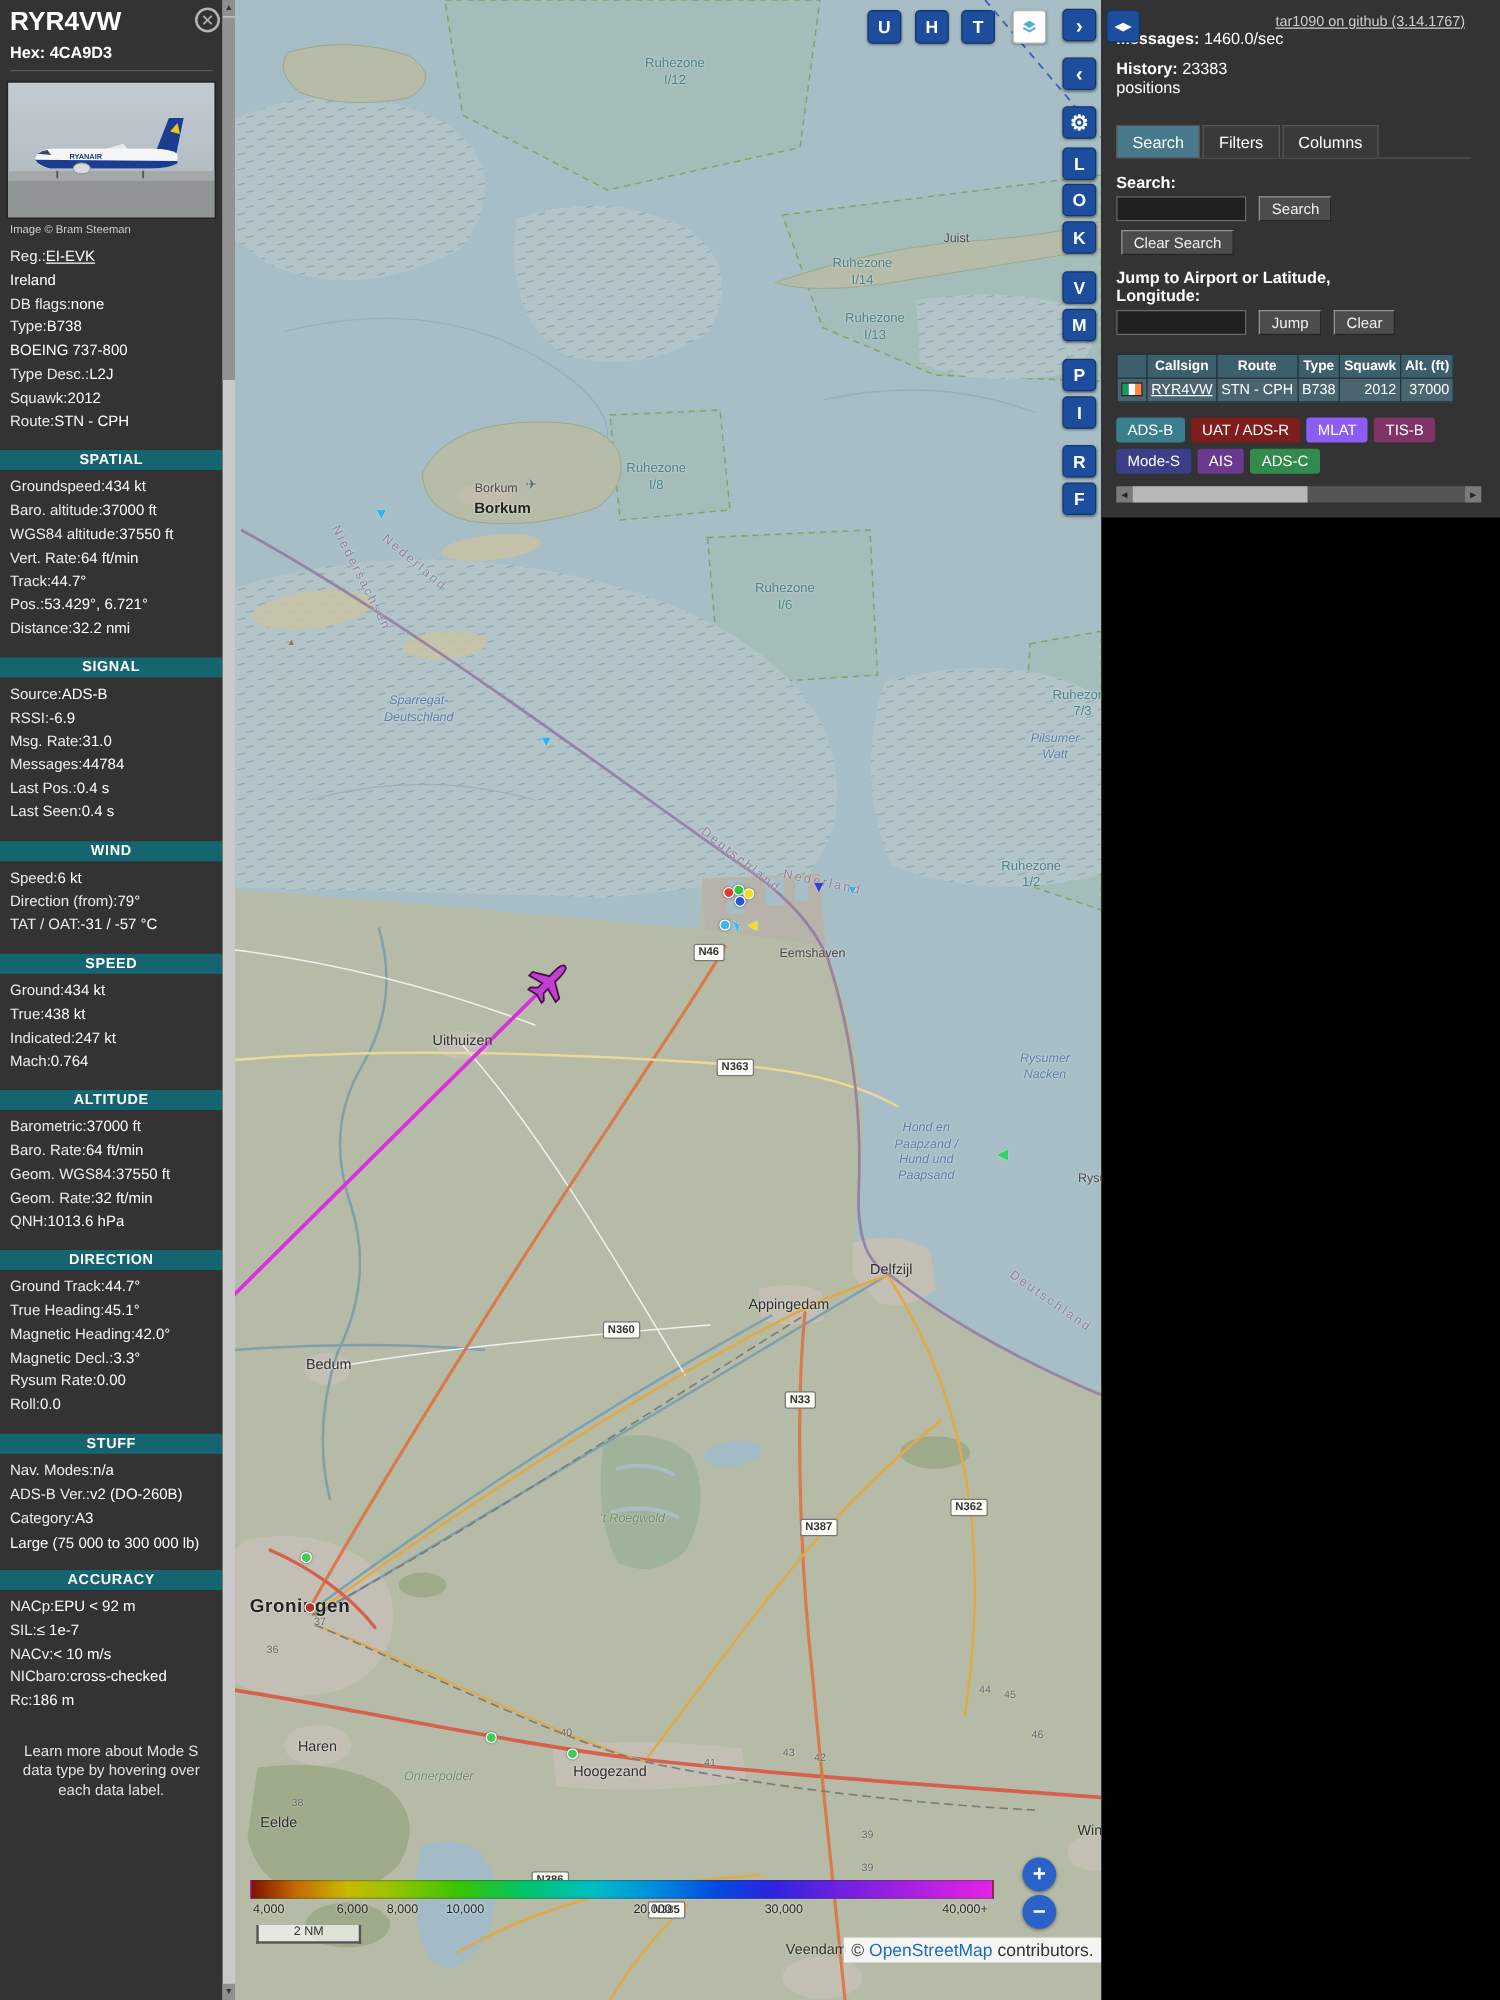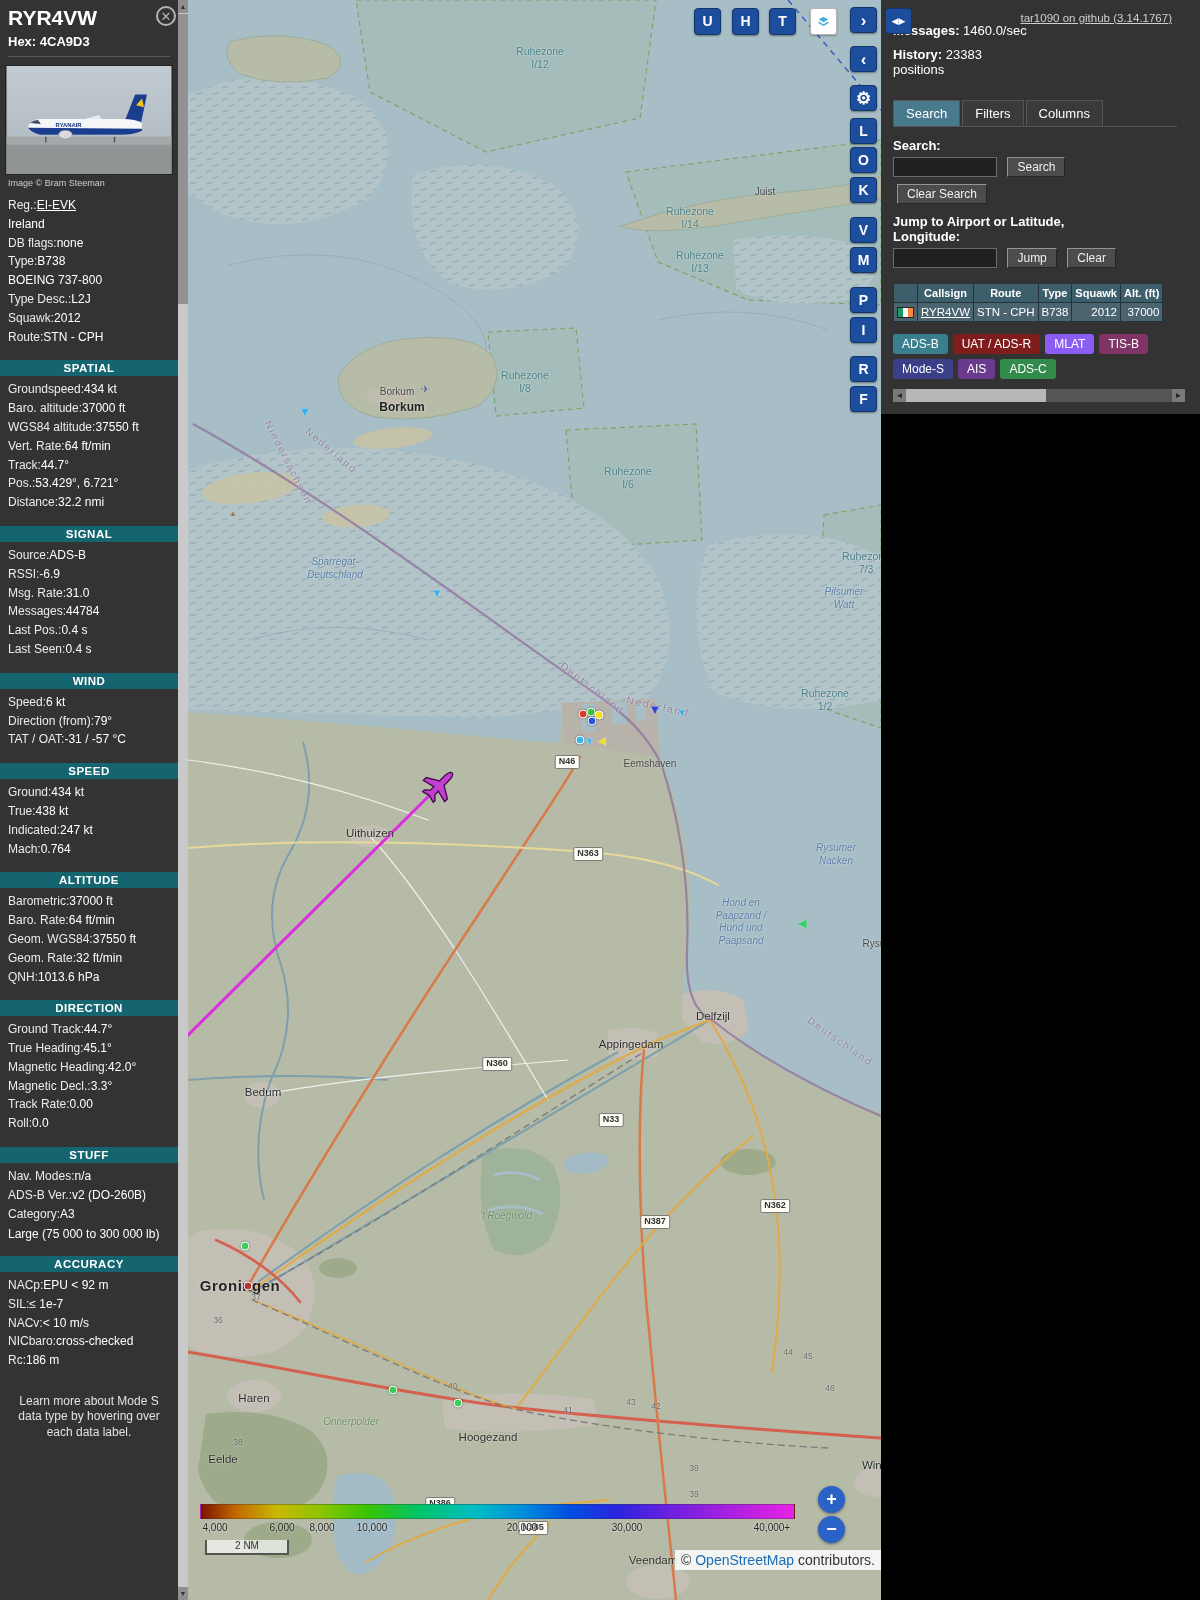--- a/index.html
+++ b/index.html
@@ -348,21 +348,21 @@
               <span class="lbl">Magnetic Heading:</span>
               <span class="val">42.0°</span>
             </div>
 
             <div class="drow">
               <span class="lbl">Magnetic Decl.:</span>
               <span class="val">3.3°</span>
             </div>
 
             <div class="drow">
-              <span class="lbl">Track Rate:</span>
+              <span class="lbl">Rysum Rate:</span>
               <span class="val">0.00</span>
             </div>
 
             <div class="drow">
               <span class="lbl">Roll:</span>
               <span class="val">0.0</span>
             </div>
           </div>
       </section>
 
@@ -624,21 +624,21 @@
       <span class="map-label place" style="left: 75px; top: 1092px; transform: translate(-50%, -50%);">Bedum</span>
 
       <span class="map-label nature" style="left: 318px; top: 1216px; transform: translate(-50%, -50%);">'t Roegwold</span>
 
       <span class="map-label place-big" style="left: 52px; top: 1286px; transform: translate(-50%, -50%);">Groningen</span>
 
       <span class="map-label place" style="left: 66px; top: 1398px; transform: translate(-50%, -50%);">Haren</span>
 
       <span class="map-label nature" style="left: 163px; top: 1422px; transform: translate(-50%, -50%);">Onnerpolder</span>
 
-      <span class="map-label place" style="left: 300px; top: 1418px; transform: translate(-50%, -50%); margin-top: 19px;">Hoogezand</span>
+      <span class="map-label place" style="left: 300px; top: 1418px; transform: translate(-50%, -50%);">Hoogezand</span>
 
       <span class="map-label place" style="left: 35px; top: 1459px; transform: translate(-50%, -50%);">Eelde</span>
 
       <span class="map-label place" style="left: 465px; top: 1560px; transform: translate(-50%, -50%);">Veendam</span>
 
       <span class="map-label place" style="left: 704px; top: 1465px; transform: translate(-50%, -50%);">Winschoten</span>
 
       <span class="map-label num" style="left: 30px; top: 1320px; transform: translate(-50%, -50%);">36</span>
 
       <span class="map-label num" style="left: 68px; top: 1297px; transform: translate(-50%, -50%);">37</span>
@@ -665,21 +665,21 @@
     </div>
 
   <div>
 
       <span class="shield" style="left: 379px; top: 762px; transform: translate(-50%, -50%);">N46</span>
 
       <span class="shield" style="left: 400px; top: 854px; transform: translate(-50%, -50%);">N363</span>
 
       <span class="shield" style="left: 309px; top: 1064px; transform: translate(-50%, -50%);">N360</span>
 
-      <span class="shield" style="left: 423px; top: 1120px; transform: translate(-50%, -50%);">N33</span>
+      <span class="shield" style="left: 452px; top: 1120px; transform: translate(-50%, -50%);">N33</span>
 
       <span class="shield" style="left: 467px; top: 1222px; transform: translate(-50%, -50%);">N387</span>
 
       <span class="shield" style="left: 587px; top: 1206px; transform: translate(-50%, -50%);">N362</span>
 
       <span class="shield" style="left: 252px; top: 1504px; transform: translate(-50%, -50%);">N386</span>
 
       <span class="shield" style="left: 345px; top: 1528px; transform: translate(-50%, -50%);">N385</span>
     </div>
 

